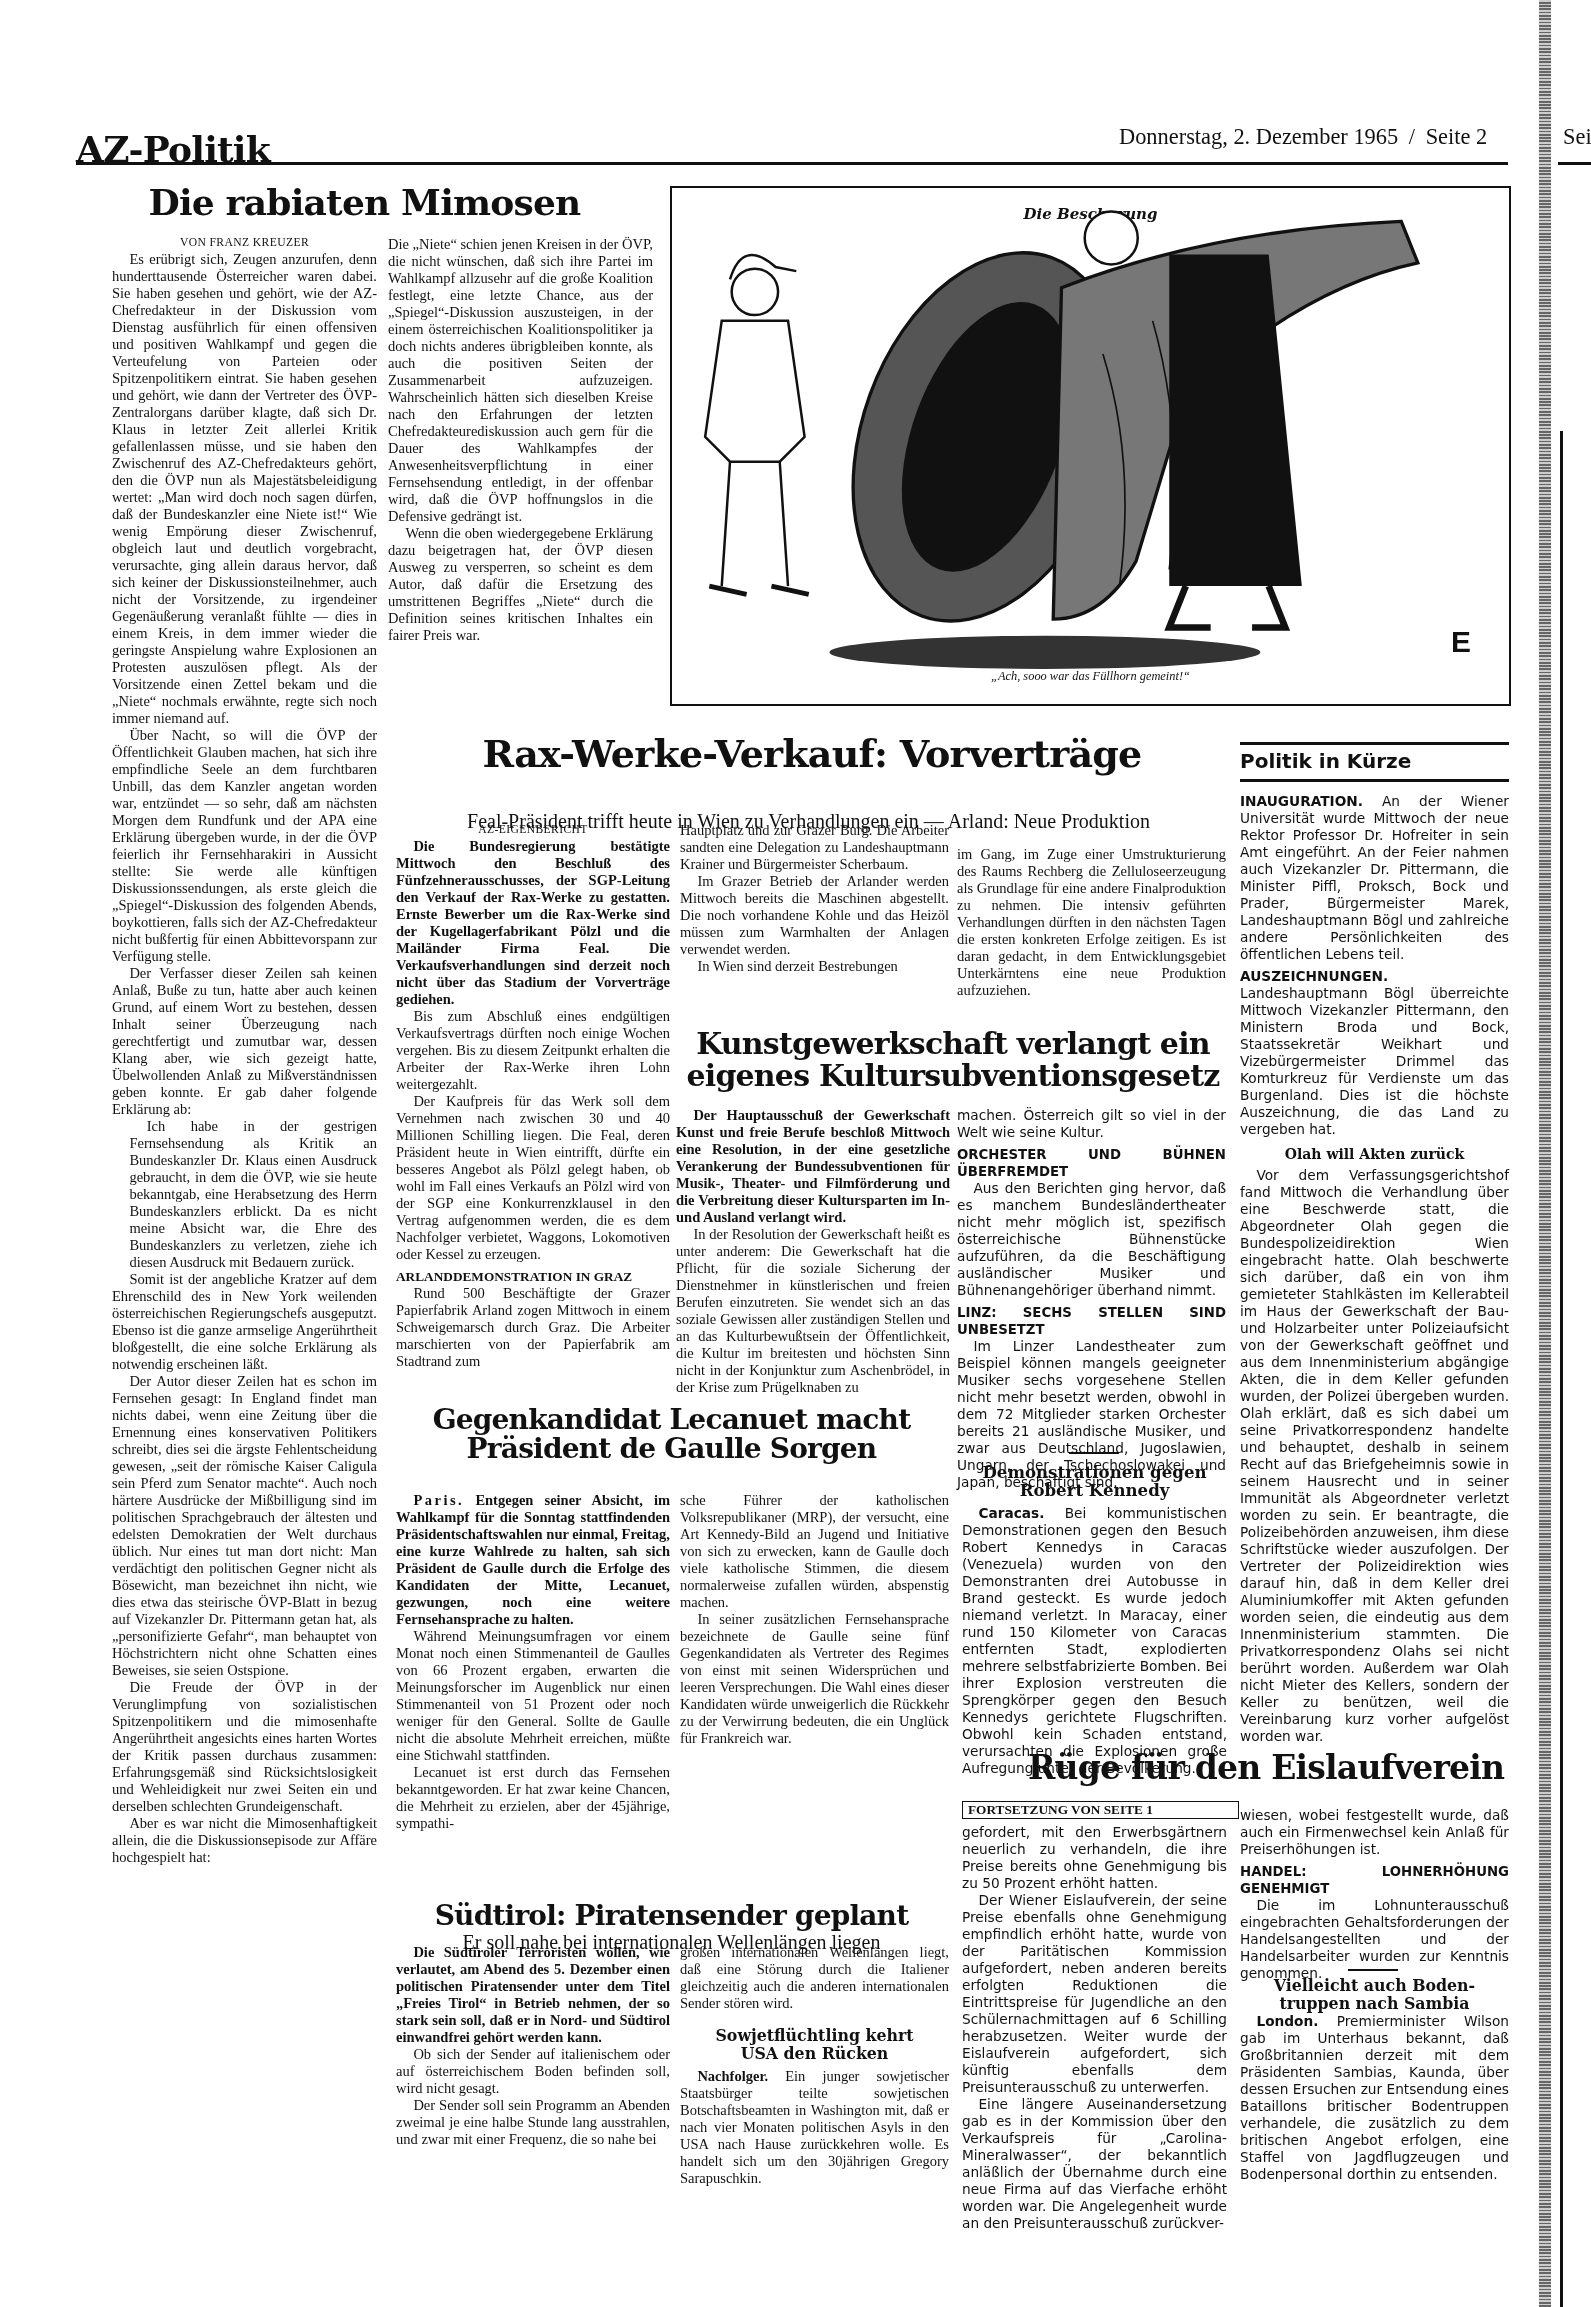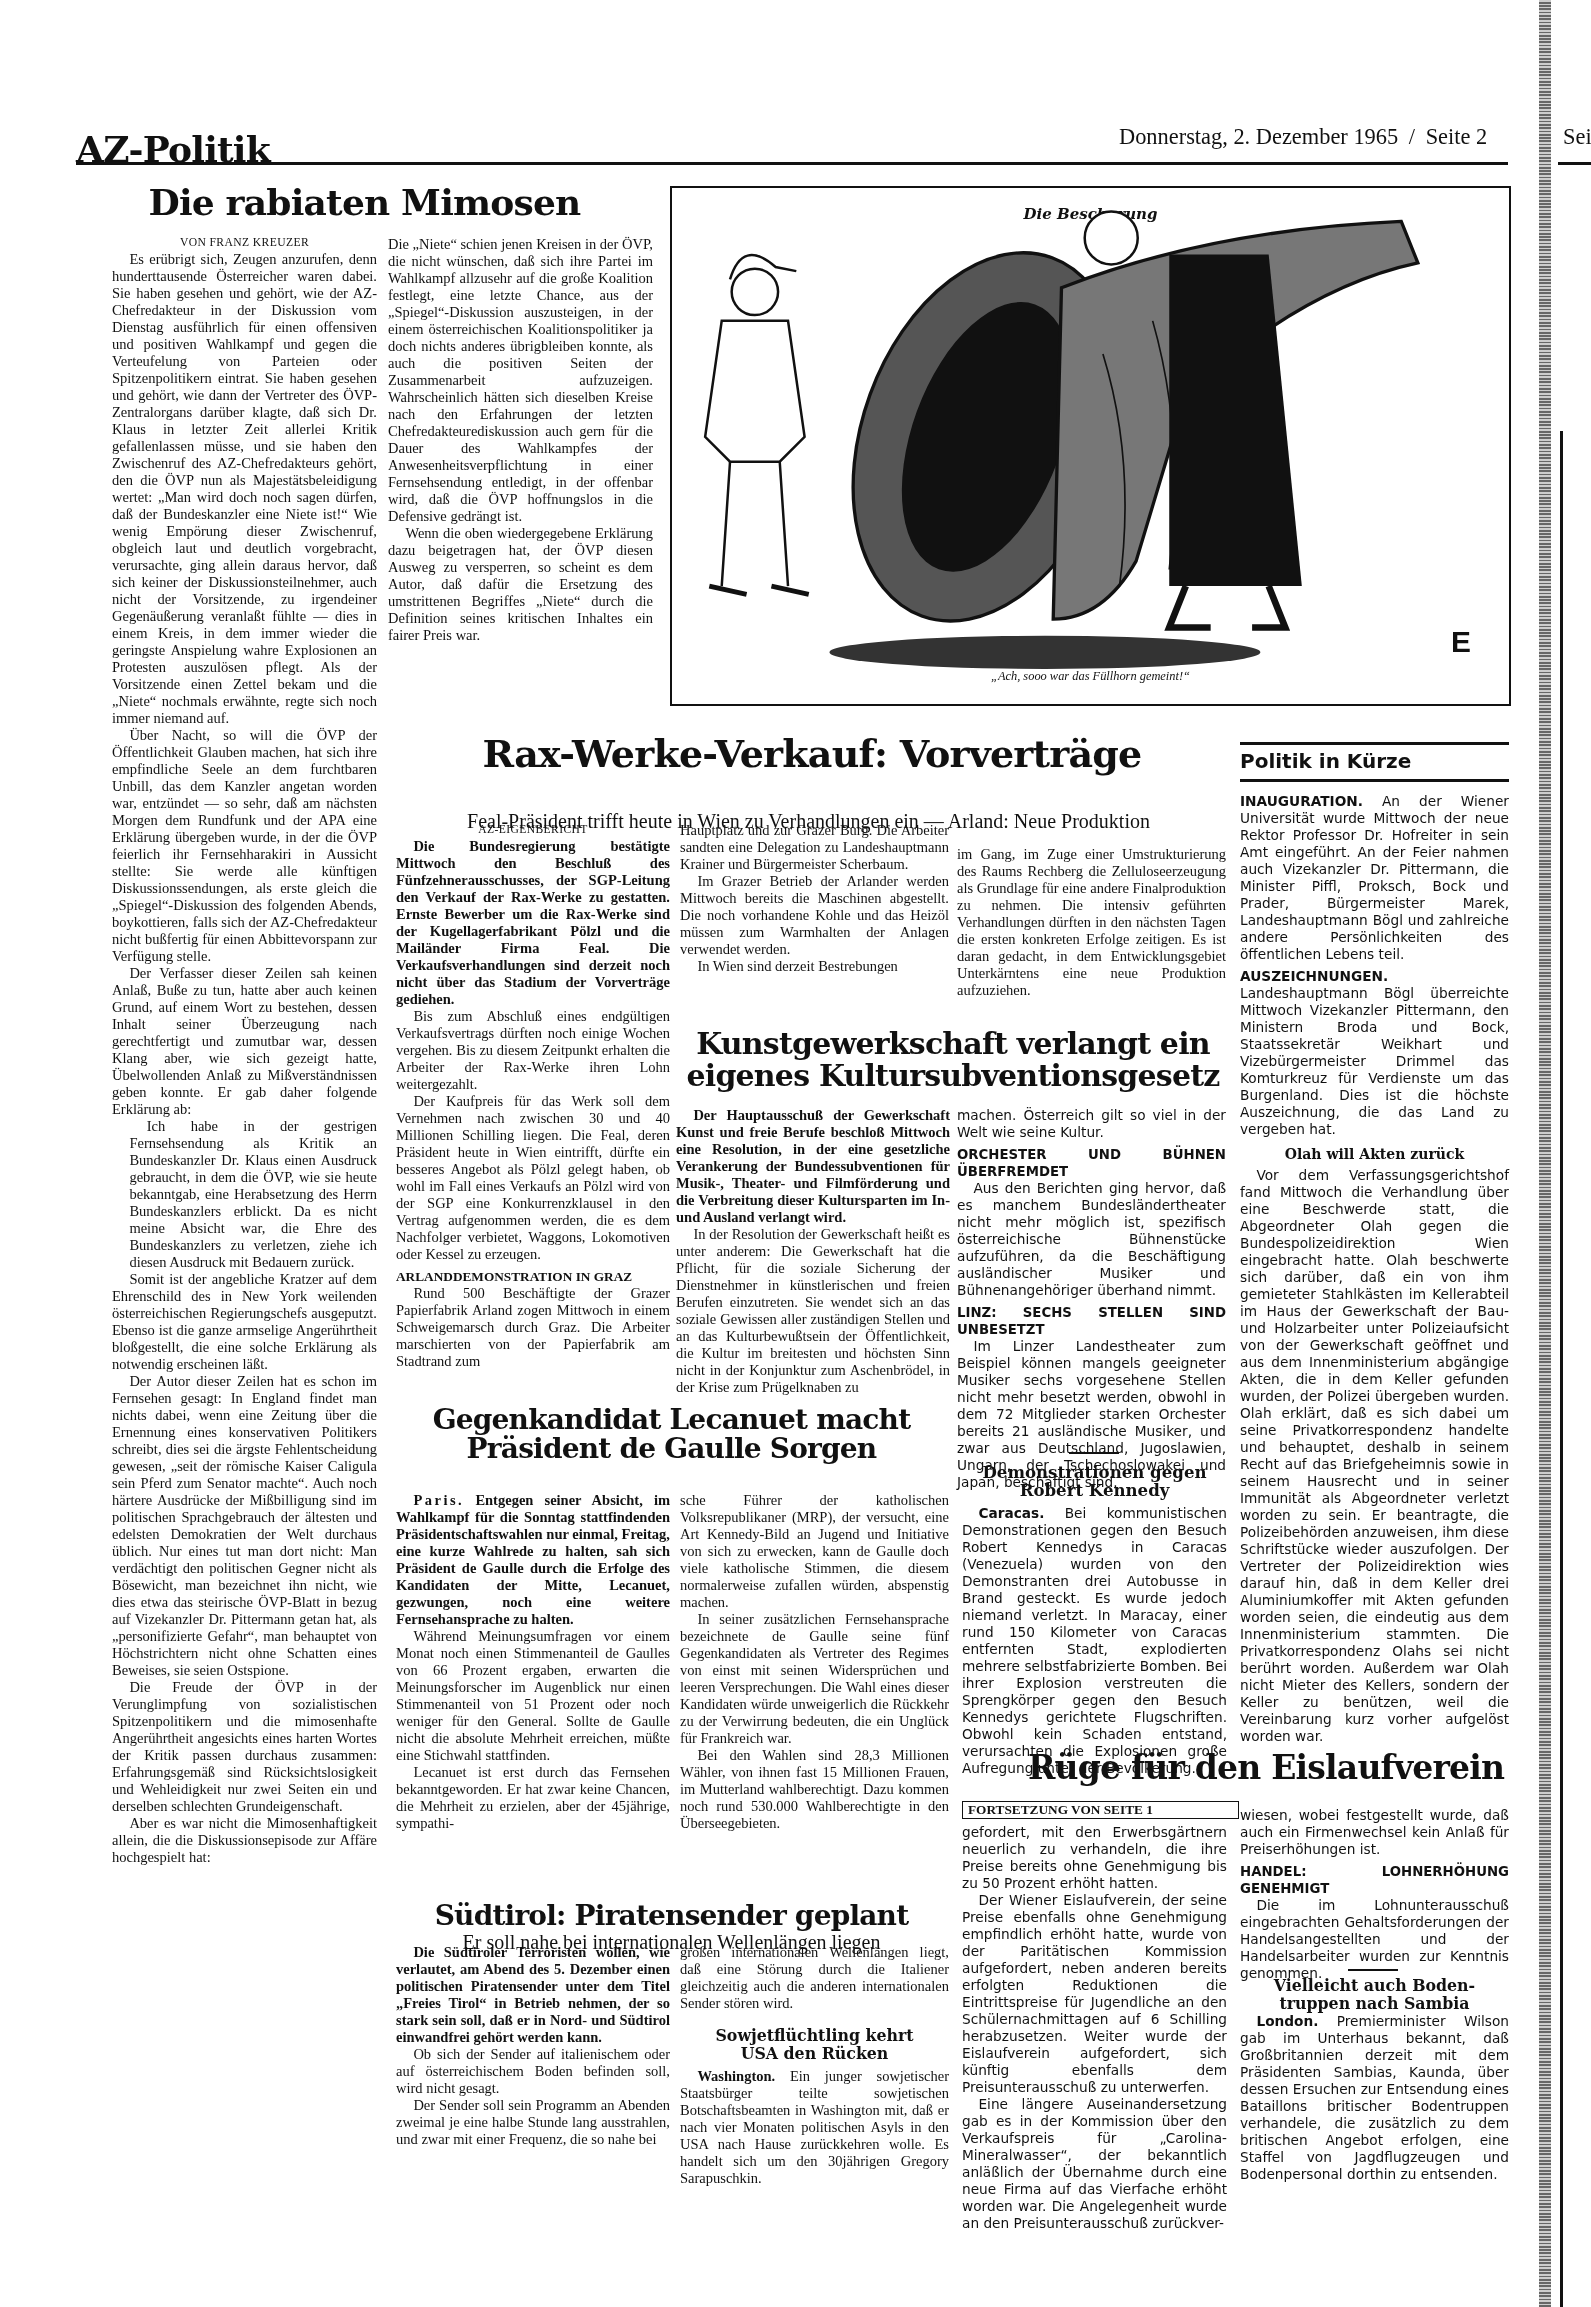--- a/index.html
+++ b/index.html
@@ -120,21 +120,20 @@
   <p class="bold">
     <span style="letter-spacing:2.5px;">Paris.</span>
     <span>Entgegen seiner Absicht, im Wahlkampf für die Sonntag stattfindenden Präsidentschaftswahlen nur einmal, Freitag, eine kurze Wahlrede zu halten, sah sich Präsident de Gaulle durch die Erfolge des Kandidaten der Mitte, Lecanuet, gezwungen, noch eine weitere Fernsehansprache zu halten.</span>
   </p>
   <p>Während Meinungsumfragen vor einem Monat noch einen Stimmenanteil de Gaulles von 66 Prozent ergaben, erwarten die Meinungsforscher im Augenblick nur einen Stimmenanteil von 51 Prozent oder noch weniger für den General. Sollte de Gaulle nicht die absolute Mehrheit erreichen, müßte eine Stichwahl stattfinden.</p>
   <p>Lecanuet ist erst durch das Fernsehen bekanntgeworden. Er hat zwar keine Chancen, die Mehrheit zu erzielen, aber der 45jährige, sympathi-</p>
 </div>
 <div class="col" style="left:680px;top:1492px;width:269px;">
   <p style="text-indent:0;">sche Führer der katholischen Volksrepublikaner (MRP), der versucht, eine Art Kennedy-Bild an Jugend und Initiative von sich zu erwecken, kann de Gaulle doch viele katholische Stimmen, die diesem normalerweise zufallen würden, abspenstig machen.</p>
   <p>In seiner zusätzlichen Fernsehansprache bezeichnete de Gaulle seine fünf Gegenkandidaten als Vertreter des Regimes von einst mit seinen Widersprüchen und leeren Versprechungen. Die Wahl eines dieser Kandidaten würde unweigerlich die Rückkehr zu der Verwirrung bedeuten, die ein Unglück für Frankreich war.</p>
-  <p>Bei den Wahlen sind 28,3 Millionen Wähler, von ihnen fast 15 Millionen Frauen, im Mutterland wahlberechtigt. Dazu kommen noch rund 530.000 Wahlberechtigte in den Überseegebieten.</p>
 </div>
 
 <div class="rule" style="left:1069px;top:1452px;width:50px;height:1.7px;"></div>
 <div class="abs smallhead" style="left:962px;top:1463px;width:265px;font-size:16.6px;line-height:18px;">
   <div>Demonstrationen gegen</div>
   <div>Robert Kennedy</div>
 </div>
 <div class="col sans" style="left:962px;top:1505px;width:265px;">
   <p>
     <span class="bold">Caracas.</span>
@@ -165,21 +164,21 @@
 <div class="col" style="left:680px;top:1944px;width:269px;">
   <p style="text-indent:0;">großen internationalen Wellenlängen liegt, daß eine Störung durch die Italiener gleichzeitig auch die anderen internationalen Sender stören wird.</p>
 </div>
 
 <div class="abs smallhead" style="left:680px;top:2027px;width:269px;font-size:15.8px;line-height:18px;">
   <div>Sowjetflüchtling kehrt</div>
   <div>USA den Rücken</div>
 </div>
 <div class="col" style="left:680px;top:2068px;width:269px;">
   <p>
-    <span class="bold">Washington.</span>
+    <span class="bold">Nachfolger.</span>
     <span>Ein junger sowjetischer Staatsbürger teilte sowjetischen Botschaftsbeamten in Washington mit, daß er nach vier Monaten politischen Asyls in den USA nach Hause zurückkehren wolle. Es handelt sich um den 30jährigen Gregory Sarapuschkin.</span>
   </p>
 </div>
 
 <div class="rule" style="left:1240px;top:742px;width:269px;height:2.5px;"></div>
 <div class="abs" style="left:1240px;top:749px;font-family:'DejaVu Sans',sans-serif;font-weight:bold;font-size:20px;">Politik in Kürze</div>
 <div class="rule" style="left:1240px;top:779px;width:269px;height:2.5px;"></div>
 <div class="col sans" style="left:1240px;top:788px;width:269px;">
   <p style="text-indent:0;margin-top:5px;">
     <span class="bold">INAUGURATION.</span>

